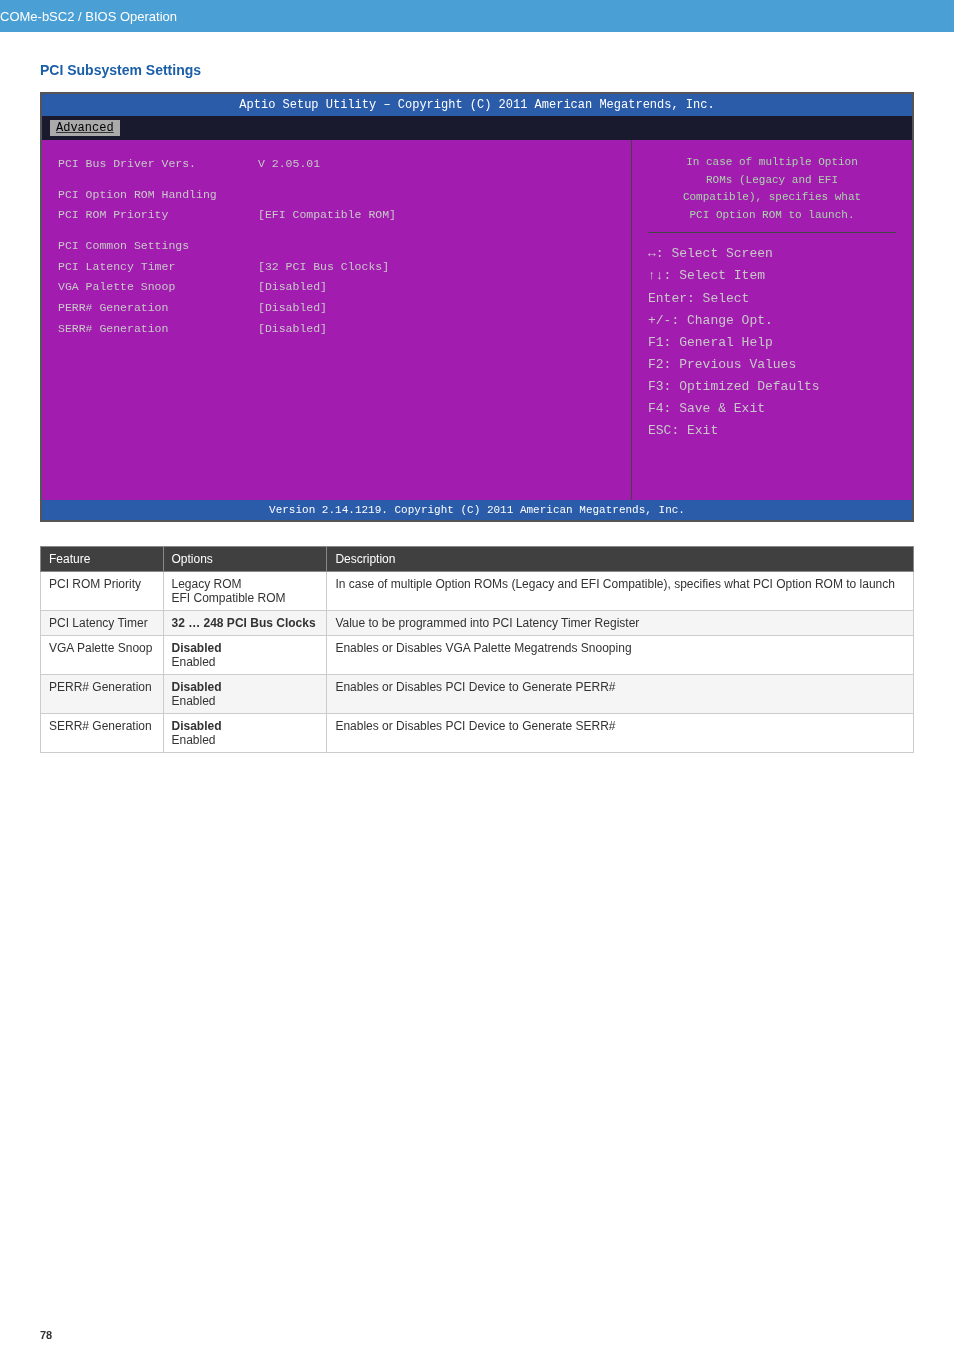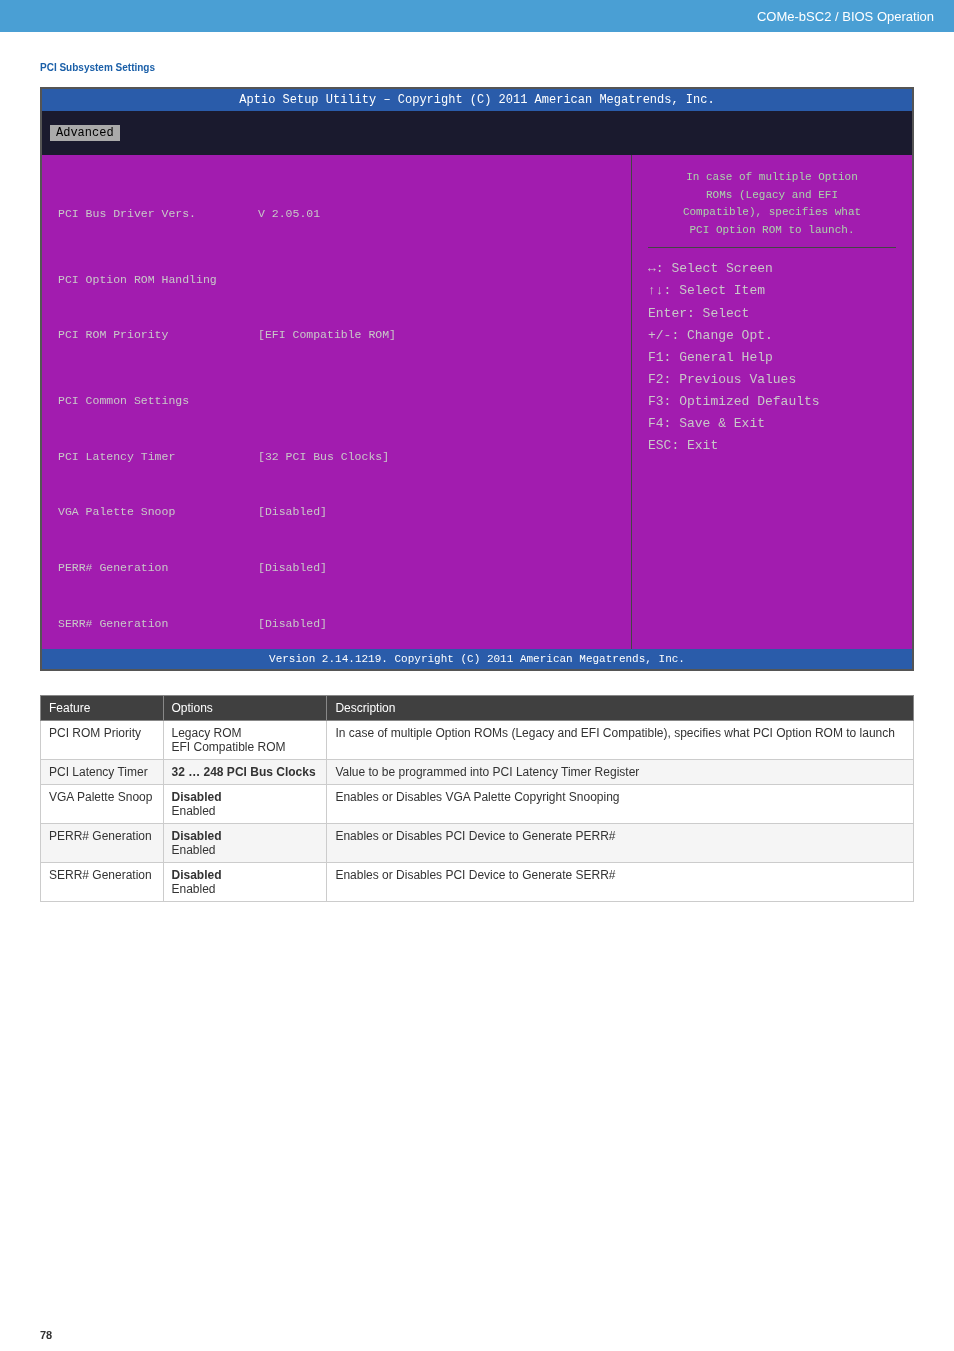--- a/index.html
+++ b/index.html
@@ -11,37 +11,37 @@
       width: 954px;
       min-height: 1351px;
     }
 
     
     .top-bar {
       background: #4a9fd4;
       height: 32px;
       display: flex;
       align-items: center;
-      justify-content: flex-end;
+      justify-content: flex-start;
       padding-right: 20px;
     }
     .top-bar-title {
       color: #fff;
       font-size: 13px;
     }
 
     
     .main-content {
       padding: 30px 40px 20px 40px;
     }
 
     
     .section-heading {
       color: #1a5fa8;
-      font-size: 10px;
+      font-size: 14px;
       font-weight: bold;
       margin-bottom: 14px;
     }
 
     
     .bios-container {
       background: #a21caf;
       border: 2px solid #555;
       padding: 0;
       margin-bottom: 24px;
@@ -52,22 +52,23 @@
       background: #2a5caa;
       color: #fff;
       text-align: center;
       padding: 4px 8px;
       font-size: 12px;
       font-family: 'Courier New', monospace;
     }
 
     .bios-tab-bar {
       background: #1a1a2e;
-      padding: 14px 8px;
+      padding: 4px 8px;
       display: flex;
+      text-decoration: underline;
     }
     .bios-tab {
       color: #aaa;
       font-size: 12px;
       font-family: 'Courier New', monospace;
     }
     .bios-tab.active {
       background: #aaa;
       color: #000;
       padding: 1px 6px;
@@ -92,21 +93,20 @@
       font-family: 'Courier New', monospace;
       line-height: 1.5;
     }
 
     .bios-item {
       color: #c8c8c8;
       font-size: 11.5px;
       font-family: 'Courier New', monospace;
       line-height: 1.8;
       display: flex;
-      margin-top: 35px;
     }
     .bios-item-label {
       color: #c8c8c8;
       min-width: 200px;
     }
     .bios-item-value {
       color: #c8c8c8;
     }
 
     .bios-divider {
@@ -294,21 +294,21 @@
               <div style="font-weight: bold;">32 … 248 PCI Bus Clocks</div>
             </td>
             <td>Value to be programmed into PCI Latency Timer Register</td>
           </tr>
           <tr>
             <td>VGA Palette Snoop</td>
             <td>
               <div style="font-weight: bold;">Disabled</div>
               <div>Enabled</div>
             </td>
-            <td>Enables or Disables VGA Palette Copyright Snooping</td>
+            <td>Enables or Disables VGA Palette Megatrends Snooping</td>
           </tr>
           <tr>
             <td>PERR# Generation</td>
             <td>
               <div style="font-weight: bold;">Disabled</div>
               <div>Enabled</div>
             </td>
             <td>Enables or Disables PCI Device to Generate PERR#</td>
           </tr>
           <tr>

